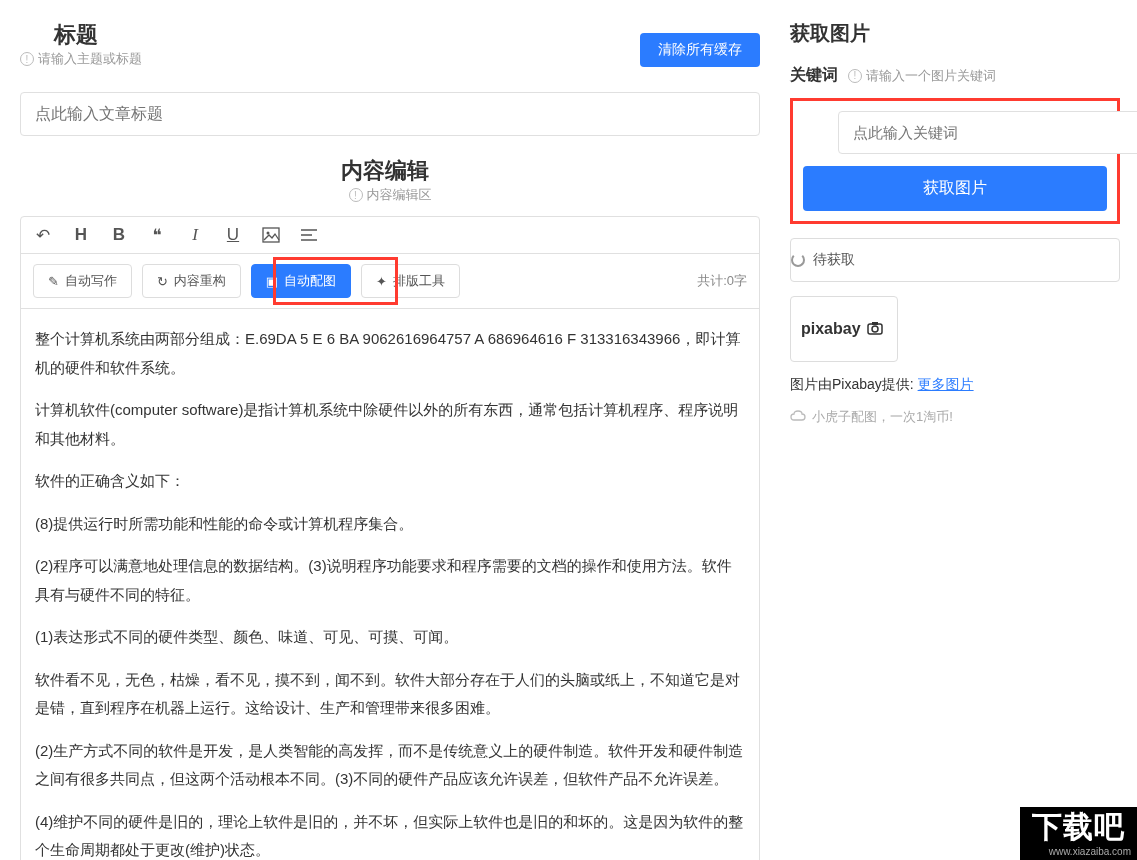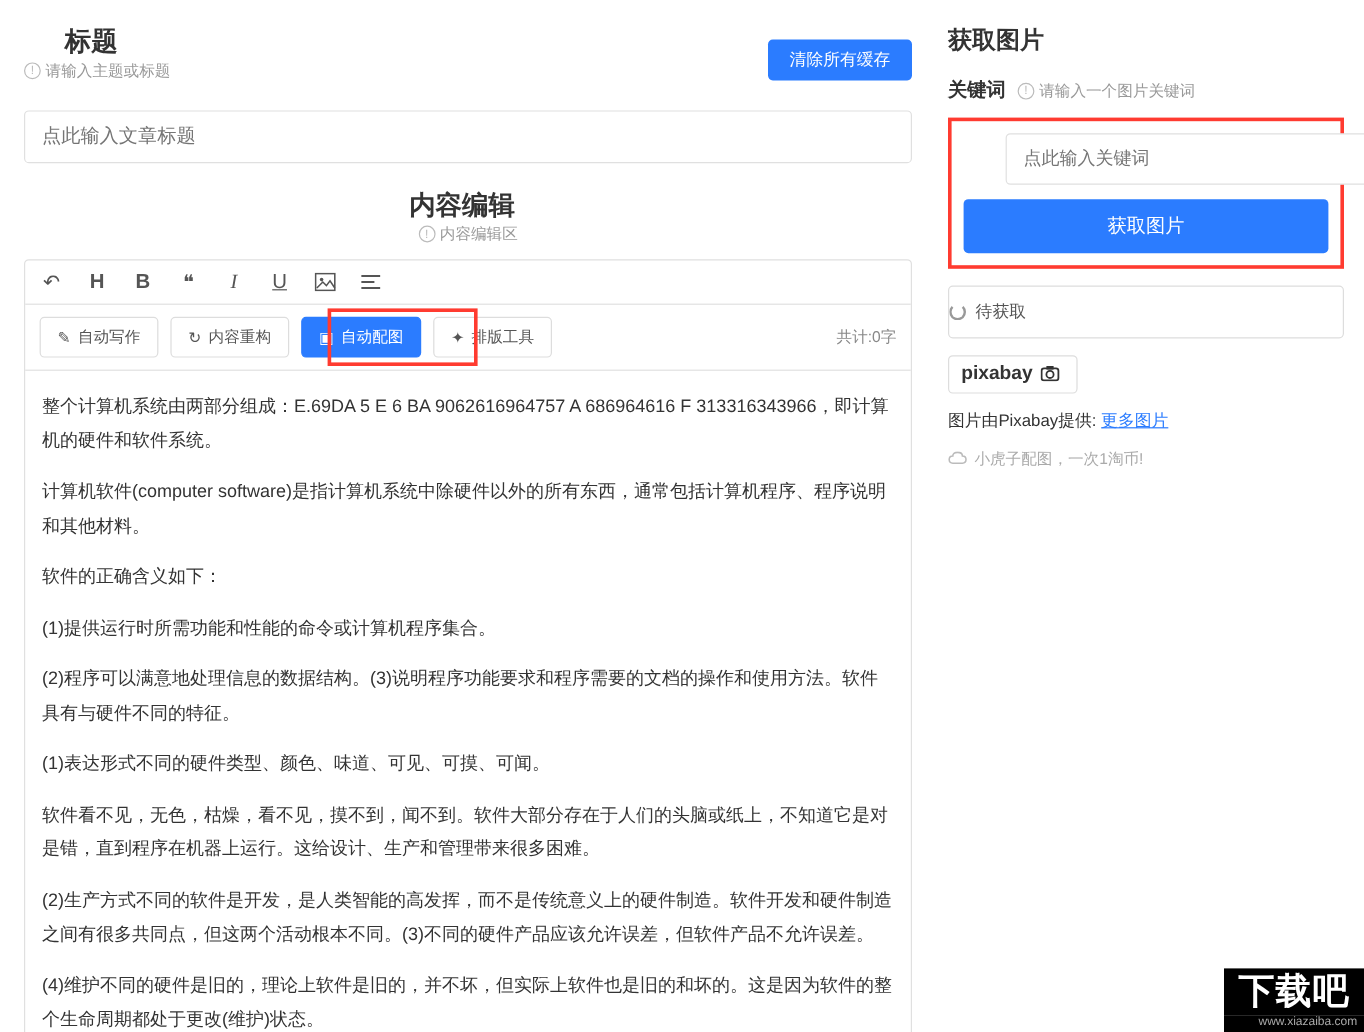--- a/index.html
+++ b/index.html
@@ -37,21 +37,21 @@
 .keyword-row { display: flex; align-items: center; gap: 10px; margin-bottom: 12px; }
 .keyword-label { font-size: 16px; font-weight: 600; }
 .keyword-hint { font-size: 13px; color: #999; display: flex; align-items: center; gap: 4px; }
 
 .keyword-box { border: 3px solid #ff3b30; padding: 10px; }
 .keyword-input { width: 100%; padding: 12px 14px; font-size: 15px; border: 1px solid #e0e0e0; border-radius: 4px; color: #999; margin-bottom: 12px; margin-left: 35px; }
 
 .pending-btn { width: 100%; padding: 12px 0; background: #fff; border: 1px solid #ddd; border-radius: 4px; font-size: 14px; color: #555; display: flex; align-items: center; justify-content: flex-start; gap: 8px; margin-top: 14px; }
 .spinner { width: 14px; height: 14px; border: 2px solid #999; border-top-color: transparent; border-radius: 50%; }
 
-.pixabay-box { display: inline-flex; align-items: center; gap: 6px; border: 1px solid #ddd; border-radius: 4px; padding: 6px 10px; margin-top: 14px; font-size: 16px; font-weight: 600; }
+.pixabay-box { display: inline-flex; align-items: center; gap: 6px; border: 1px solid #ddd; border-radius: 4px; padding: 23px 10px; margin-top: 14px; font-size: 16px; font-weight: 600; }
 .camera-icon { font-size: 14px; }
 
 .provider-row { margin-top: 14px; font-size: 14px; }
 .provider-link { color: #2b7cff; text-decoration: underline; }
 
 .footer-note { margin-top: 14px; font-size: 13px; color: #aaa; display: flex; align-items: center; gap: 6px; }
 .wm-wrap { position: absolute; right: 0; bottom: 0; }
 .wm-main { background: #000; color: #fff; font-size: 30px; font-weight: 900; padding: 0 12px; font-family: "SimHei", sans-serif; letter-spacing: 1px; line-height: 1.3; }
 .wm-url { background: #000; color: #aaa; font-size: 10px; text-align: right; padding: 0 6px 3px; }
 </style>
@@ -123,21 +123,21 @@
           <span>排版工具</span>
         </button>
         <div class="highlight-box"></div>
         <span class="char-count">共计:0字</span>
       </div>
 
       <div class="content-area">
         <p>整个计算机系统由两部分组成：E.69DA 5 E 6 BA 9062616964757 A 686964616 F 313316343966，即计算机的硬件和软件系统。</p>
         <p>计算机软件(computer software)是指计算机系统中除硬件以外的所有东西，通常包括计算机程序、程序说明和其他材料。</p>
         <p>软件的正确含义如下：</p>
-        <p>(1)提供运行时所需功能和性能的命令或计算机程序集合。</p>
+        <p>(8)提供运行时所需功能和性能的命令或计算机程序集合。</p>
         <p>(2)程序可以满意地处理信息的数据结构。(3)说明程序功能要求和程序需要的文档的操作和使用方法。软件具有与硬件不同的特征。</p>
         <p>(1)表达形式不同的硬件类型、颜色、味道、可见、可摸、可闻。</p>
         <p>软件看不见，无色，枯燥，看不见，摸不到，闻不到。软件大部分存在于人们的头脑或纸上，不知道它是对是错，直到程序在机器上运行。这给设计、生产和管理带来很多困难。</p>
         <p>(2)生产方式不同的软件是开发，是人类智能的高发挥，而不是传统意义上的硬件制造。软件开发和硬件制造之间有很多共同点，但这两个活动根本不同。(3)不同的硬件产品应该允许误差，但软件产品不允许误差。</p>
         <p>(4)维护不同的硬件是旧的，理论上软件是旧的，并不坏，但实际上软件也是旧的和坏的。这是因为软件的整个生命周期都处于更改(维护)状态。</p>
       </div>
     </div>
   </div>
 
   <div class="right-panel">

